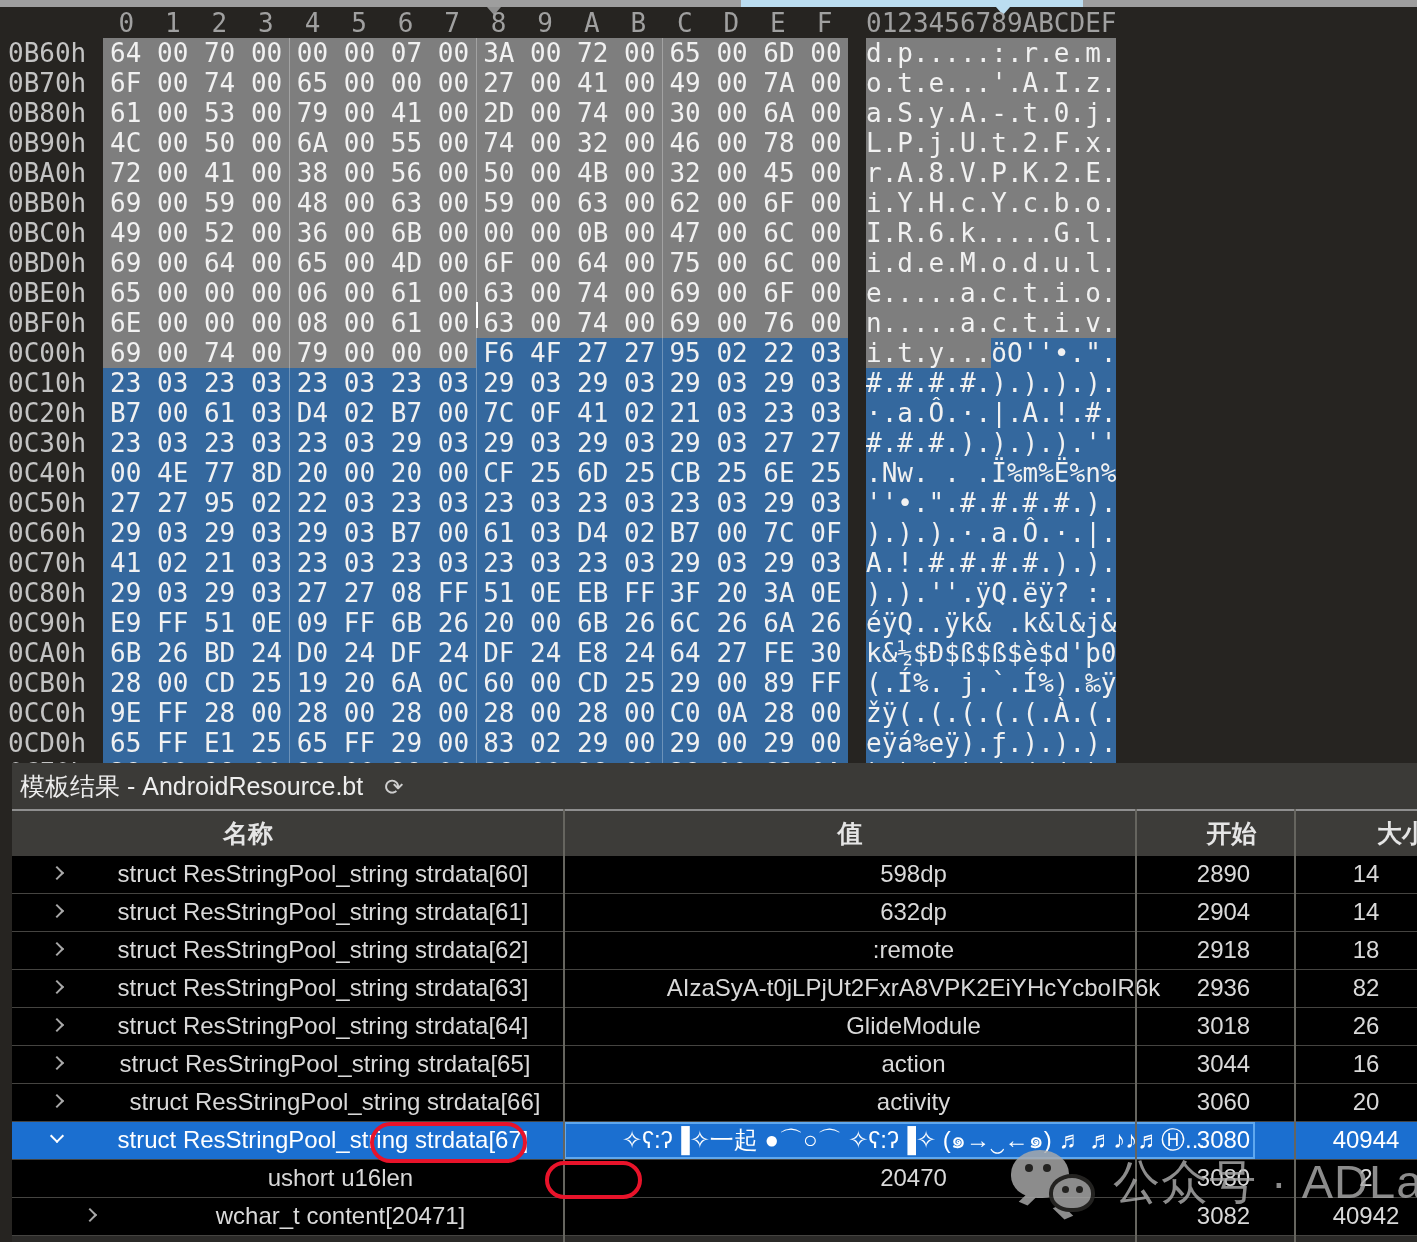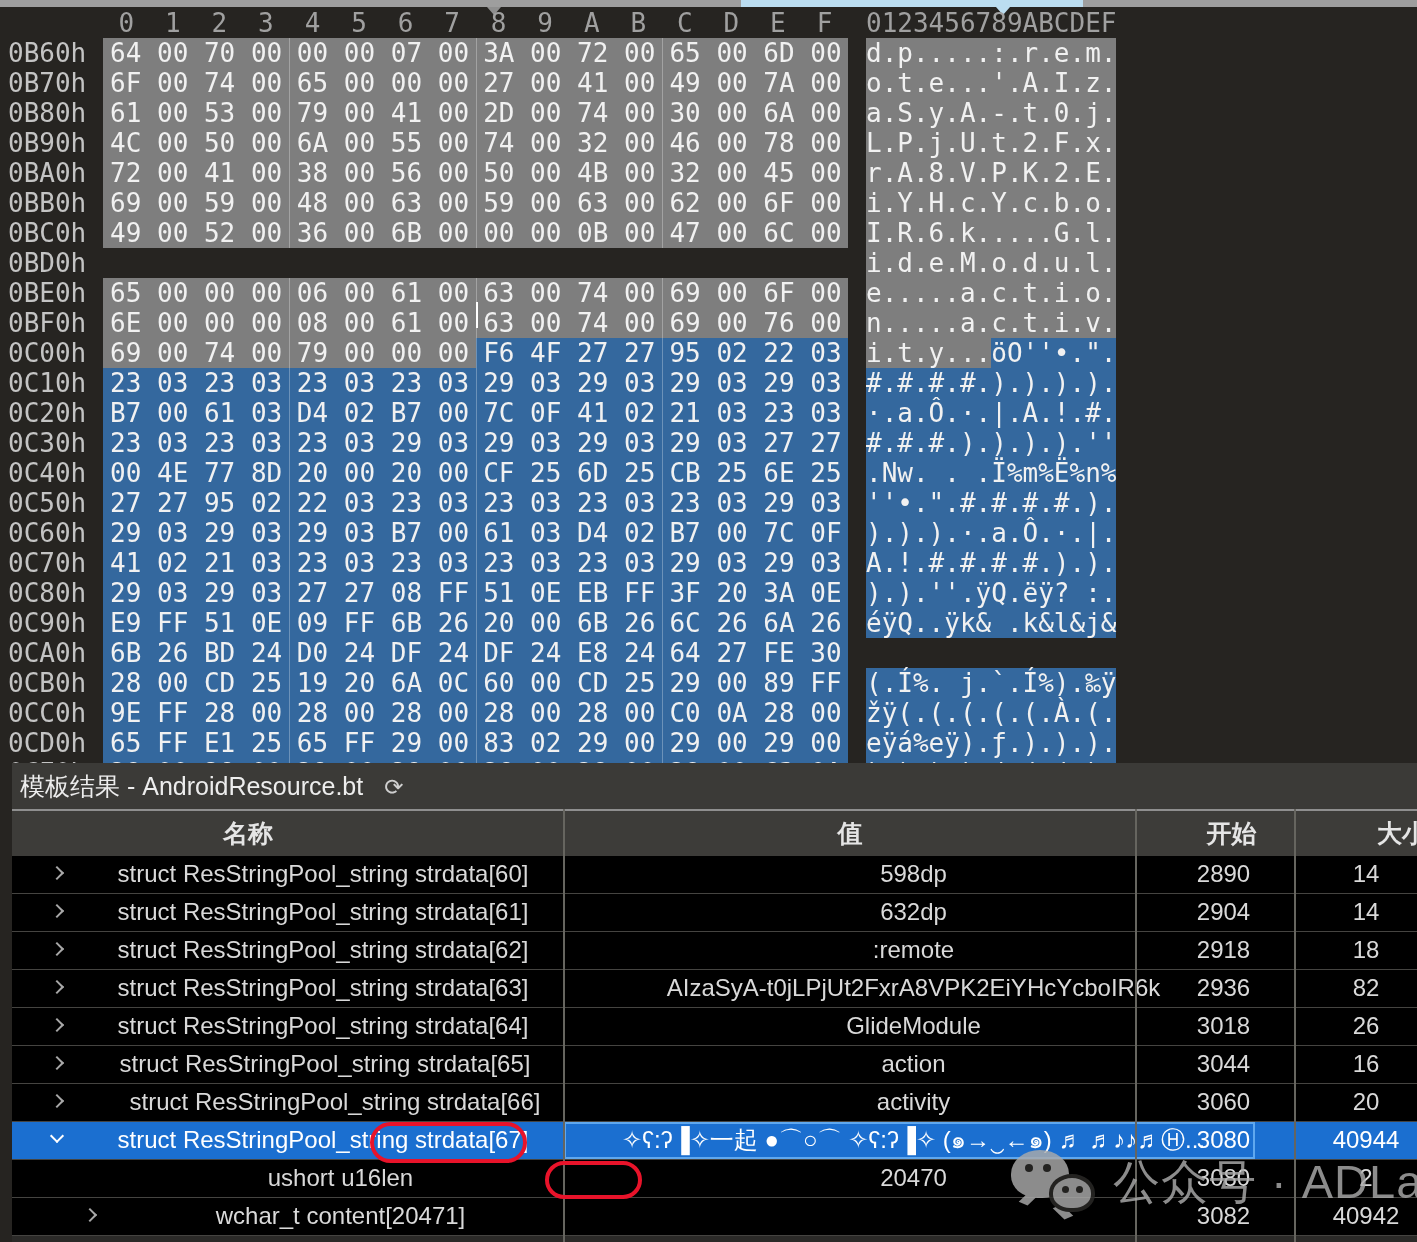--- a/index.html
+++ b/index.html
@@ -120,34 +120,34 @@
   </div>
 
   <div id="hexrows">
       <div class="hexrow mono"><span class="addr">0B60h</span><div class="bytegrps"><div class="grp bg-gray">64 00 70 00</div><div class="grp bg-gray">00 00 07 00</div><div class="grp bg-gray">3A 00 72 00</div><div class="grp bg-gray">65 00 6D 00</div></div><div class="asciicol mono"><span class="asciispan bg-gray">d.p.....</span><span class="asciispan bg-gray">:.r.e.m.</span></div></div>
       <div class="hexrow mono"><span class="addr">0B70h</span><div class="bytegrps"><div class="grp bg-gray">6F 00 74 00</div><div class="grp bg-gray">65 00 00 00</div><div class="grp bg-gray">27 00 41 00</div><div class="grp bg-gray">49 00 7A 00</div></div><div class="asciicol mono"><span class="asciispan bg-gray">o.t.e...</span><span class="asciispan bg-gray">'.A.I.z.</span></div></div>
       <div class="hexrow mono"><span class="addr">0B80h</span><div class="bytegrps"><div class="grp bg-gray">61 00 53 00</div><div class="grp bg-gray">79 00 41 00</div><div class="grp bg-gray">2D 00 74 00</div><div class="grp bg-gray">30 00 6A 00</div></div><div class="asciicol mono"><span class="asciispan bg-gray">a.S.y.A.</span><span class="asciispan bg-gray">-.t.0.j.</span></div></div>
       <div class="hexrow mono"><span class="addr">0B90h</span><div class="bytegrps"><div class="grp bg-gray">4C 00 50 00</div><div class="grp bg-gray">6A 00 55 00</div><div class="grp bg-gray">74 00 32 00</div><div class="grp bg-gray">46 00 78 00</div></div><div class="asciicol mono"><span class="asciispan bg-gray">L.P.j.U.</span><span class="asciispan bg-gray">t.2.F.x.</span></div></div>
       <div class="hexrow mono"><span class="addr">0BA0h</span><div class="bytegrps"><div class="grp bg-gray">72 00 41 00</div><div class="grp bg-gray">38 00 56 00</div><div class="grp bg-gray">50 00 4B 00</div><div class="grp bg-gray">32 00 45 00</div></div><div class="asciicol mono"><span class="asciispan bg-gray">r.A.8.V.</span><span class="asciispan bg-gray">P.K.2.E.</span></div></div>
       <div class="hexrow mono"><span class="addr">0BB0h</span><div class="bytegrps"><div class="grp bg-gray">69 00 59 00</div><div class="grp bg-gray">48 00 63 00</div><div class="grp bg-gray">59 00 63 00</div><div class="grp bg-gray">62 00 6F 00</div></div><div class="asciicol mono"><span class="asciispan bg-gray">i.Y.H.c.</span><span class="asciispan bg-gray">Y.c.b.o.</span></div></div>
       <div class="hexrow mono"><span class="addr">0BC0h</span><div class="bytegrps"><div class="grp bg-gray">49 00 52 00</div><div class="grp bg-gray">36 00 6B 00</div><div class="grp bg-gray">00 00 0B 00</div><div class="grp bg-gray">47 00 6C 00</div></div><div class="asciicol mono"><span class="asciispan bg-gray">I.R.6.k.</span><span class="asciispan bg-gray">....G.l.</span></div></div>
-      <div class="hexrow mono"><span class="addr">0BD0h</span><div class="asciicol mono"><span class="asciispan bg-gray">i.d.e.M.</span><span class="asciispan bg-gray">o.d.u.l.</span></div></div>
+      <div class="hexrow mono"><span class="addr">0BD0h</span><div class="bytegrps"><div class="grp bg-gray">69 00 64 00</div><div class="grp bg-gray">65 00 4D 00</div><div class="grp bg-gray">6F 00 64 00</div><div class="grp bg-gray">75 00 6C 00</div></div><div class="asciicol mono"><span class="asciispan bg-gray">i.d.e.M.</span><span class="asciispan bg-gray">o.d.u.l.</span></div></div>
       <div class="hexrow mono"><span class="addr">0BE0h</span><div class="bytegrps"><div class="grp bg-gray">65 00 00 00</div><div class="grp bg-gray">06 00 61 00</div><div class="grp bg-gray">63 00 74 00</div><div class="grp bg-gray">69 00 6F 00</div></div><div class="asciicol mono"><span class="asciispan bg-gray">e.....a.</span><span class="asciispan bg-gray">c.t.i.o.</span></div></div>
       <div class="hexrow mono"><span class="addr">0BF0h</span><div class="bytegrps"><div class="grp bg-gray">6E 00 00 00</div><div class="grp bg-gray">08 00 61 00</div><div class="grp bg-gray">63 00 74 00</div><div class="grp bg-gray">69 00 76 00</div></div><div class="asciicol mono"><span class="asciispan bg-gray">n.....a.</span><span class="asciispan bg-gray">c.t.i.v.</span></div></div>
       <div class="hexrow mono"><span class="addr">0C00h</span><div class="bytegrps"><div class="grp bg-gray">69 00 74 00</div><div class="grp bg-gray">79 00 00 00</div><div class="grp bg-blue">F6 4F 27 27</div><div class="grp bg-blue">95 02 22 03</div></div><div class="asciicol mono"><span class="asciispan bg-gray">i.t.y...</span><span class="asciispan bg-blue">öO''•.".</span></div></div>
       <div class="hexrow mono"><span class="addr">0C10h</span><div class="bytegrps"><div class="grp bg-blue">23 03 23 03</div><div class="grp bg-blue">23 03 23 03</div><div class="grp bg-blue">29 03 29 03</div><div class="grp bg-blue">29 03 29 03</div></div><div class="asciicol mono"><span class="asciispan bg-blue">#.#.#.#.</span><span class="asciispan bg-blue">).).).).</span></div></div>
       <div class="hexrow mono"><span class="addr">0C20h</span><div class="bytegrps"><div class="grp bg-blue">B7 00 61 03</div><div class="grp bg-blue">D4 02 B7 00</div><div class="grp bg-blue">7C 0F 41 02</div><div class="grp bg-blue">21 03 23 03</div></div><div class="asciicol mono"><span class="asciispan bg-blue">·.a.Ô.·.</span><span class="asciispan bg-blue">|.A.!.#.</span></div></div>
       <div class="hexrow mono"><span class="addr">0C30h</span><div class="bytegrps"><div class="grp bg-blue">23 03 23 03</div><div class="grp bg-blue">23 03 29 03</div><div class="grp bg-blue">29 03 29 03</div><div class="grp bg-blue">29 03 27 27</div></div><div class="asciicol mono"><span class="asciispan bg-blue">#.#.#.).</span><span class="asciispan bg-blue">).).).''</span></div></div>
       <div class="hexrow mono"><span class="addr">0C40h</span><div class="bytegrps"><div class="grp bg-blue">00 4E 77 8D</div><div class="grp bg-blue">20 00 20 00</div><div class="grp bg-blue">CF 25 6D 25</div><div class="grp bg-blue">CB 25 6E 25</div></div><div class="asciicol mono"><span class="asciispan bg-blue">.Nw. . .</span><span class="asciispan bg-blue">Ï%m%Ë%n%</span></div></div>
       <div class="hexrow mono"><span class="addr">0C50h</span><div class="bytegrps"><div class="grp bg-blue">27 27 95 02</div><div class="grp bg-blue">22 03 23 03</div><div class="grp bg-blue">23 03 23 03</div><div class="grp bg-blue">23 03 29 03</div></div><div class="asciicol mono"><span class="asciispan bg-blue">''•.".#.</span><span class="asciispan bg-blue">#.#.#.).</span></div></div>
       <div class="hexrow mono"><span class="addr">0C60h</span><div class="bytegrps"><div class="grp bg-blue">29 03 29 03</div><div class="grp bg-blue">29 03 B7 00</div><div class="grp bg-blue">61 03 D4 02</div><div class="grp bg-blue">B7 00 7C 0F</div></div><div class="asciicol mono"><span class="asciispan bg-blue">).).).·.</span><span class="asciispan bg-blue">a.Ô.·.|.</span></div></div>
       <div class="hexrow mono"><span class="addr">0C70h</span><div class="bytegrps"><div class="grp bg-blue">41 02 21 03</div><div class="grp bg-blue">23 03 23 03</div><div class="grp bg-blue">23 03 23 03</div><div class="grp bg-blue">29 03 29 03</div></div><div class="asciicol mono"><span class="asciispan bg-blue">A.!.#.#.</span><span class="asciispan bg-blue">#.#.).).</span></div></div>
       <div class="hexrow mono"><span class="addr">0C80h</span><div class="bytegrps"><div class="grp bg-blue">29 03 29 03</div><div class="grp bg-blue">27 27 08 FF</div><div class="grp bg-blue">51 0E EB FF</div><div class="grp bg-blue">3F 20 3A 0E</div></div><div class="asciicol mono"><span class="asciispan bg-blue">).).''.ÿ</span><span class="asciispan bg-blue">Q.ëÿ? :.</span></div></div>
       <div class="hexrow mono"><span class="addr">0C90h</span><div class="bytegrps"><div class="grp bg-blue">E9 FF 51 0E</div><div class="grp bg-blue">09 FF 6B 26</div><div class="grp bg-blue">20 00 6B 26</div><div class="grp bg-blue">6C 26 6A 26</div></div><div class="asciicol mono"><span class="asciispan bg-blue">éÿQ..ÿk&amp;</span><span class="asciispan bg-blue"> .k&amp;l&amp;j&amp;</span></div></div>
-      <div class="hexrow mono"><span class="addr">0CA0h</span><div class="bytegrps"><div class="grp bg-blue">6B 26 BD 24</div><div class="grp bg-blue">D0 24 DF 24</div><div class="grp bg-blue">DF 24 E8 24</div><div class="grp bg-blue">64 27 FE 30</div></div></div>
+      <div class="hexrow mono"><span class="addr">0CA0h</span><div class="bytegrps"><div class="grp bg-blue">6B 26 BD 24</div><div class="grp bg-blue">D0 24 DF 24</div><div class="grp bg-blue">DF 24 E8 24</div><div class="grp bg-blue">64 27 FE 30</div></div><div class="asciicol mono"><span class="asciispan bg-blue">k&amp;½$Ð$ß$</span><span class="asciispan bg-blue">ß$è$d'þ0</span></div></div>
       <div class="hexrow mono"><span class="addr">0CB0h</span><div class="bytegrps"><div class="grp bg-blue">28 00 CD 25</div><div class="grp bg-blue">19 20 6A 0C</div><div class="grp bg-blue">60 00 CD 25</div><div class="grp bg-blue">29 00 89 FF</div></div><div class="asciicol mono"><span class="asciispan bg-blue">(.Í%. j.</span><span class="asciispan bg-blue">`.Í%).‰ÿ</span></div></div>
       <div class="hexrow mono"><span class="addr">0CC0h</span><div class="bytegrps"><div class="grp bg-blue">9E FF 28 00</div><div class="grp bg-blue">28 00 28 00</div><div class="grp bg-blue">28 00 28 00</div><div class="grp bg-blue">C0 0A 28 00</div></div><div class="asciicol mono"><span class="asciispan bg-blue">žÿ(.(.(.</span><span class="asciispan bg-blue">(.(.À.(.</span></div></div>
       <div class="hexrow mono"><span class="addr">0CD0h</span><div class="bytegrps"><div class="grp bg-blue">65 FF E1 25</div><div class="grp bg-blue">65 FF 29 00</div><div class="grp bg-blue">83 02 29 00</div><div class="grp bg-blue">29 00 29 00</div></div><div class="asciicol mono"><span class="asciispan bg-blue">eÿá%eÿ).</span><span class="asciispan bg-blue">ƒ.).).).</span></div></div>
       <div class="hexrow mono"><span class="addr">0CE0h</span><div class="bytegrps"><div class="grp bg-blue">29 00 29 00</div><div class="grp bg-blue">29 00 29 00</div><div class="grp bg-blue">29 00 29 00</div><div class="grp bg-blue">29 00 63 0A</div></div><div class="asciicol mono"><span class="asciispan bg-blue">).).).).</span><span class="asciispan bg-blue">(.(.(.).</span></div></div>
     </div>
   <div class="caret"></div>
 </div>
 
 <div id="panel">
   <div class="titlebar">

